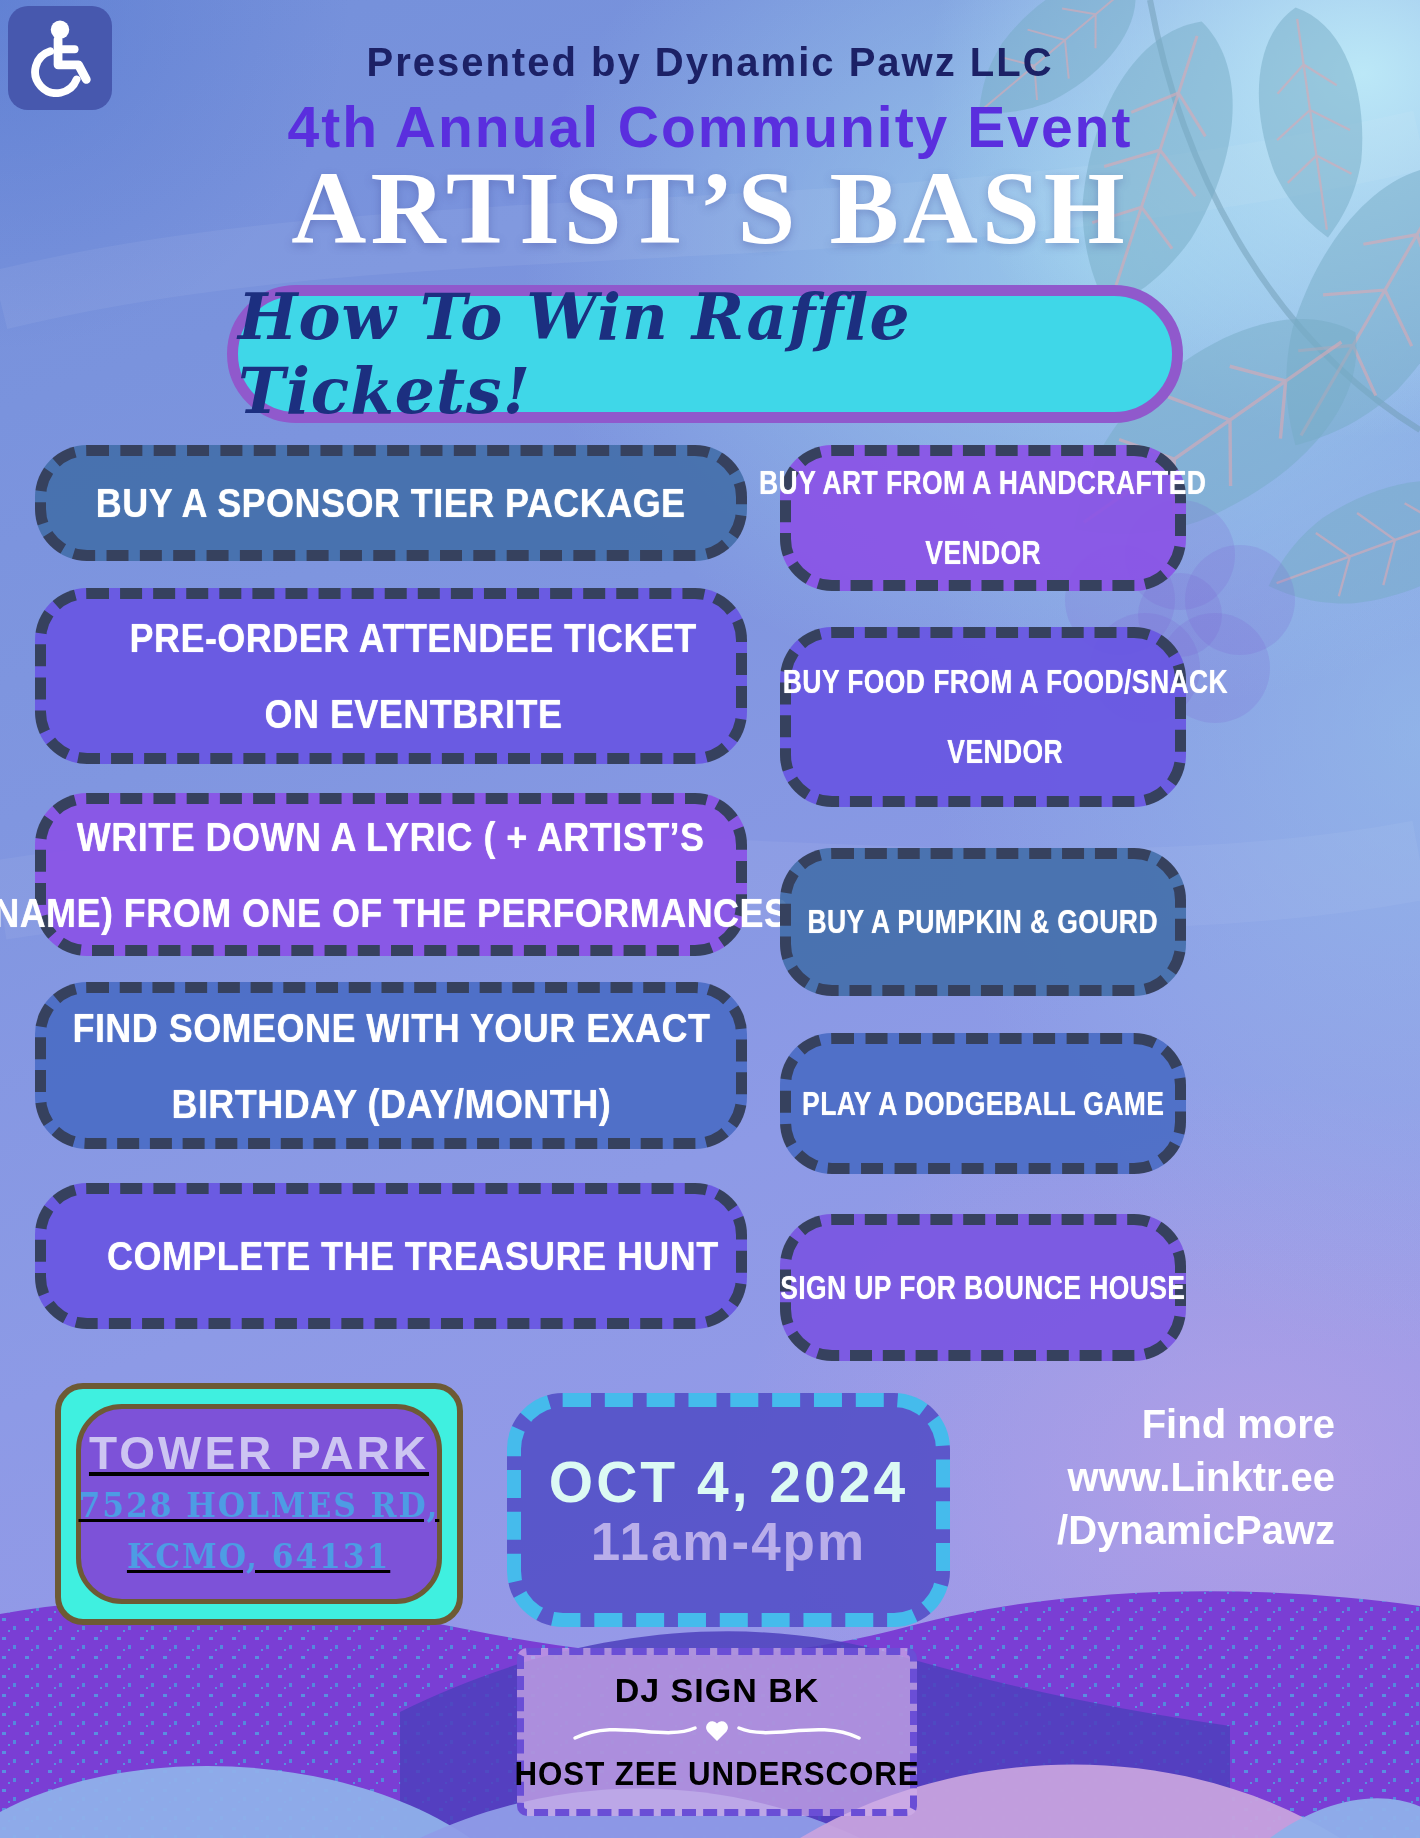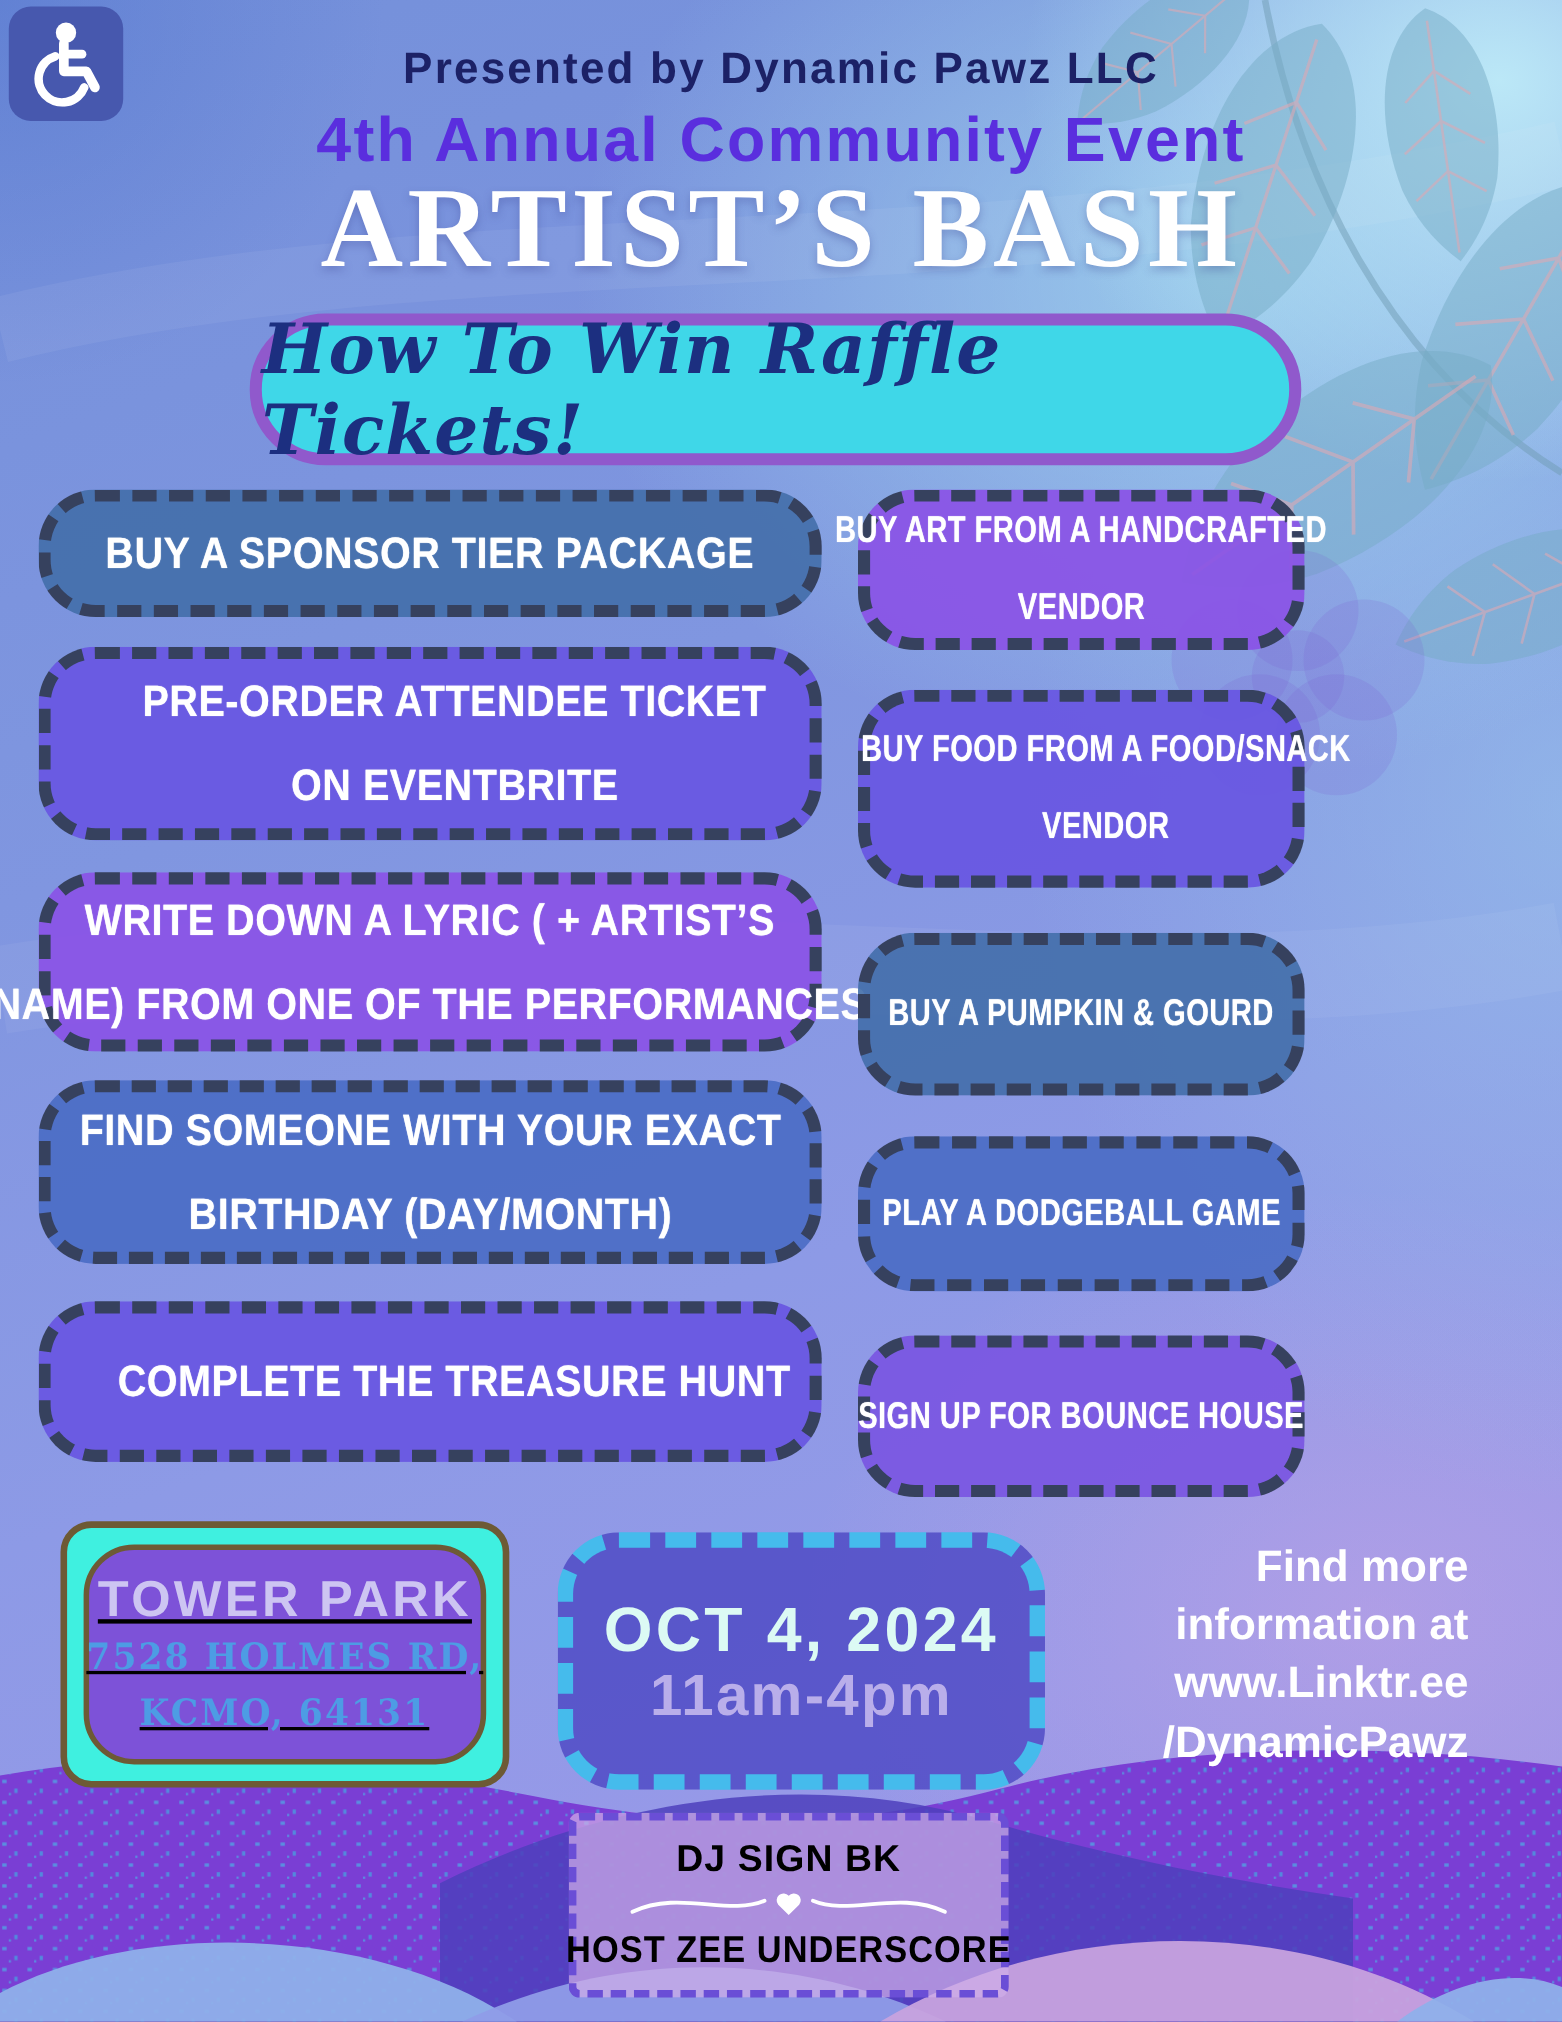--- a/index.html
+++ b/index.html
@@ -192,21 +192,20 @@
     </div>
   </div>
 
   <div class="abs ticket">
     <div class="ticket-date">OCT 4, 2024</div>
     <div class="ticket-time">11am-4pm</div>
   </div>
 
   <div class="abs info-block">
     <div>Find more</div>
-    <div>information at</div>
     <div>www.Linktr.ee</div>
     <div>/DynamicPawz</div>
   </div>
 
   <div class="abs dj-box">
     <div class="dj-name">DJ SIGN BK</div>
     <svg class="divider" width="300" height="34" viewBox="0 0 300 34">
       <path d="M8,24 C50,4 95,28 128,14" stroke="#fff" stroke-width="3.5" fill="none" stroke-linecap="round"></path>
       <path d="M292,24 C250,4 205,28 172,14" stroke="#fff" stroke-width="3.5" fill="none" stroke-linecap="round"></path>
       <path d="M150,27 l-9.5,-9.5 a6.2,6.2 0 0 1 9.5,-8 a6.2,6.2 0 0 1 9.5,8 z" fill="#fff"></path>

